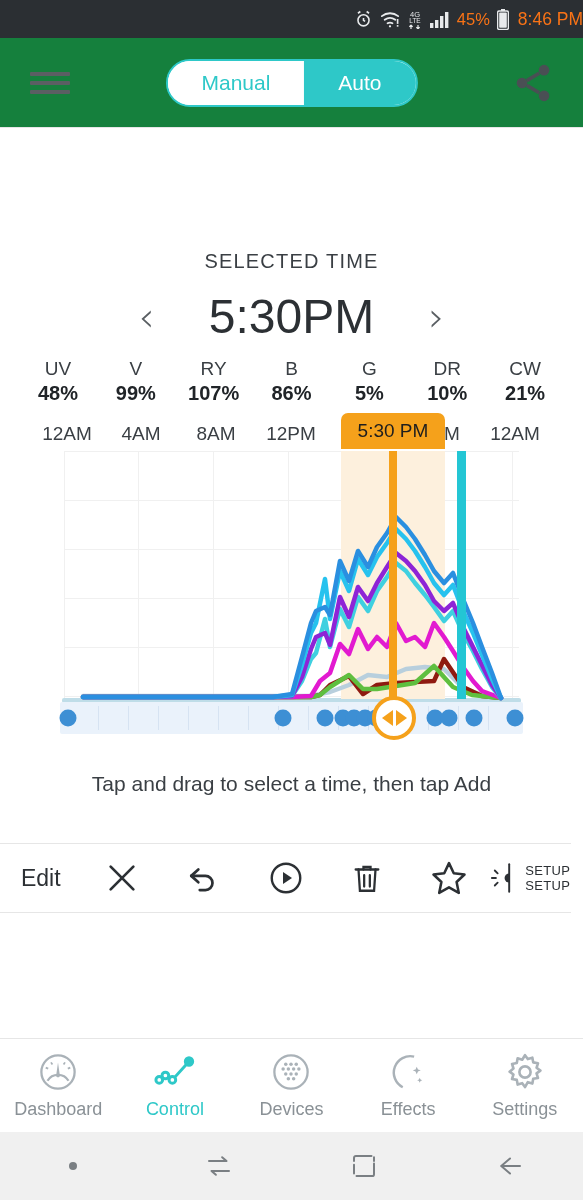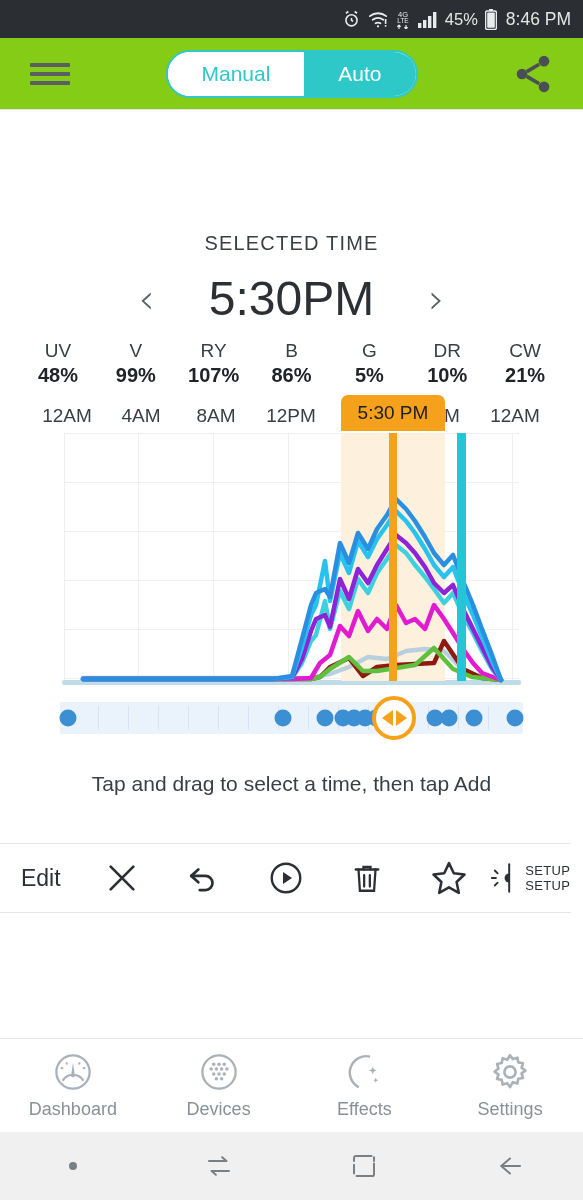--- a/index.html
+++ b/index.html
@@ -6,32 +6,32 @@
   html,body { width:583px; height:1200px; }
   body {
     font-family:"Liberation Sans", sans-serif;
     background:#ffffff;
     overflow:hidden;
     position:relative;
   }
 
   
   .statusbar {
-    height:38px; background:#2b2f33; color:#e5e5e5;
+    height:38px; background:#2b2f33; color:#f97316;
     display:flex; align-items:center; justify-content:flex-end;
-    padding-right:12px; gap:7px;
+    padding-right:0; gap:7px;
     font-size:17px;
   }
   .statusbar svg { display:block; }
   .sb-battery { font-size:16.5px; letter-spacing:0; }
   .sb-time { font-size:17.5px; margin-left:2px; }
 
   
   .header {
-    height:72px; background:#84cc16; border-bottom:1px solid #e6e6e6;
+    height:90px; background:#15803d; border-bottom:1px solid #e6e6e6;
     display:flex; align-items:center; position:relative;
   }
   .hamburger { margin-left:30px; width:40px; cursor:pointer; }
   .hamburger span {
     display:block; height:4px; background:#5a5f63; border-radius:1px; margin:5px 0;
   }
   .segmented {
     position:absolute; left:50%; transform:translateX(-50%);
     display:flex; border:2px solid #2ec8c8; border-radius:24px; overflow:hidden;
     height:48px; background:#fff;
@@ -409,20 +409,30 @@
       <path d="M12 6.5L11 13.5a1.1 1.1 0 1 0 2 0z" fill="#aab2b8" stroke="none"></path>
       <g stroke-width="1">
           <path d="M5 9.5l1.4.6"></path>
           <path d="M19 9.5l-1.4.6"></path>
           <path d="M8 6.5l.8 1.2"></path>
           <path d="M16 6.5l-.8 1.2"></path>
         </g>
     </svg>
     <div class="nav-label">Dashboard</div>
   </div>
+  <div class="nav-item active">
+    <svg width="42" height="42" viewBox="0 0 24 24" stroke="#2ec8c8" stroke-width="1.7" fill="none">
+      <path d="M3 16.5l3.5-2.5 4 2.5L20 6"></path>
+      <circle cx="3" cy="16.5" r="1.9" fill="#fff"></circle>
+      <circle cx="6.5" cy="14" r="1.9" fill="#fff"></circle>
+      <circle cx="10.5" cy="16.5" r="1.9" fill="#fff"></circle>
+      <circle cx="20" cy="6" r="2.1" fill="#2ec8c8"></circle>
+    </svg>
+    <div class="nav-label">Control</div>
+  </div>
   <div class="nav-item">
     <svg width="42" height="42" viewBox="0 0 24 24">
       <circle cx="12" cy="12" r="9.5" fill="none" stroke="#aab2b8" stroke-width="1.3"></circle>
       <g fill="#aab2b8">
         <circle cx="9" cy="7.5" r="1"></circle>
           <circle cx="12" cy="7.5" r="1"></circle>
           <circle cx="15" cy="7.5" r="1"></circle>
         <circle cx="7.5" cy="10.3" r="1"></circle>
           <circle cx="10.5" cy="10.3" r="1"></circle>
           <circle cx="13.5" cy="10.3" r="1"></circle>

